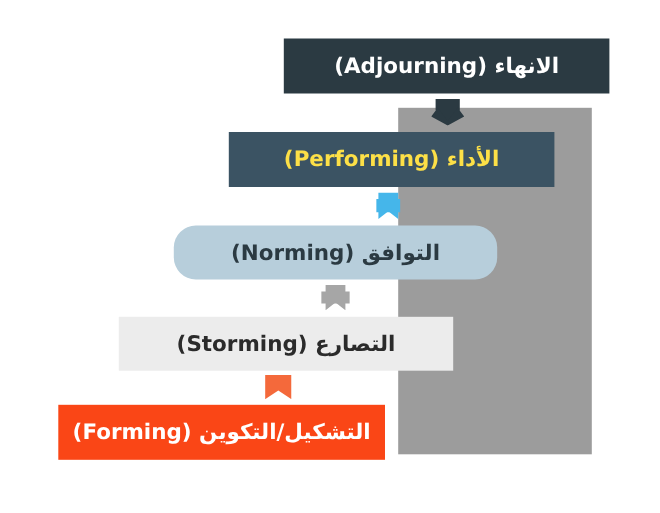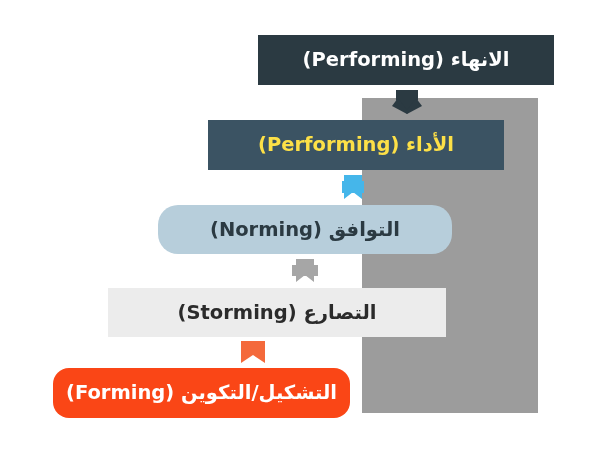--- a/index.html
+++ b/index.html
@@ -74,28 +74,28 @@
     </svg>
   </div>
   <div class="connector" style="left: 392px; top: 90px; width: 30px; height: 24px;">
     <svg viewBox="0 0 30 24" preserveAspectRatio="none">
       <path d="M4 0 H26 V10 L15 24 L4 10 Z" fill="#2b3a42"></path>
       <path d="M0 16 L6 8 L15 20 L24 8 L30 16 L15 24 Z" fill="#2b3a42"></path>
     </svg>
   </div>
 
   <div class="stage-bar" style="left: 258px; top: 35px; width: 296px; height: 50px; background: rgb(43, 58, 66); color: rgb(255, 255, 255);">
-    <span class="stage-label">الانهاء (Performing)</span>
+    <span class="stage-label">الانهاء (Adjourning)</span>
   </div>
   <div class="stage-bar" style="left: 208px; top: 120px; width: 296px; height: 50px; background: rgb(59, 83, 99); color: #fde047;">
     <span class="stage-label">الأداء (Performing)</span>
   </div>
   <div class="stage-bar" style="left: 158px; top: 205px; width: 294px; height: 49px; background: rgb(183, 206, 219); color: rgb(43, 58, 66); border-radius: 20px;">
     <span class="stage-label">التوافق (Norming)</span>
   </div>
-  <div class="stage-bar" style="left: 108px; top: 288px; width: 338px; height: 49px; background: rgb(236, 236, 236); color: rgb(43, 43, 43);">
+  <div class="stage-bar" style="left: 108px; top: 288px; width: 304px; height: 49px; background: rgb(236, 236, 236); color: rgb(43, 43, 43);">
     <span class="stage-label">التصارع (Storming)</span>
   </div>
-  <div class="stage-bar" style="left: 53px; top: 368px; width: 297px; height: 50px; background: rgb(250, 70, 22); color: rgb(255, 255, 255); border-radius: 16px;">
+  <div class="stage-bar" style="left: 53px; top: 368px; width: 297px; height: 50px; background: rgb(250, 70, 22); color: rgb(255, 255, 255);">
     <span class="stage-label">التشكيل/التكوين (Forming)</span>
   </div>
 
 </div>
 
 </body></html>

